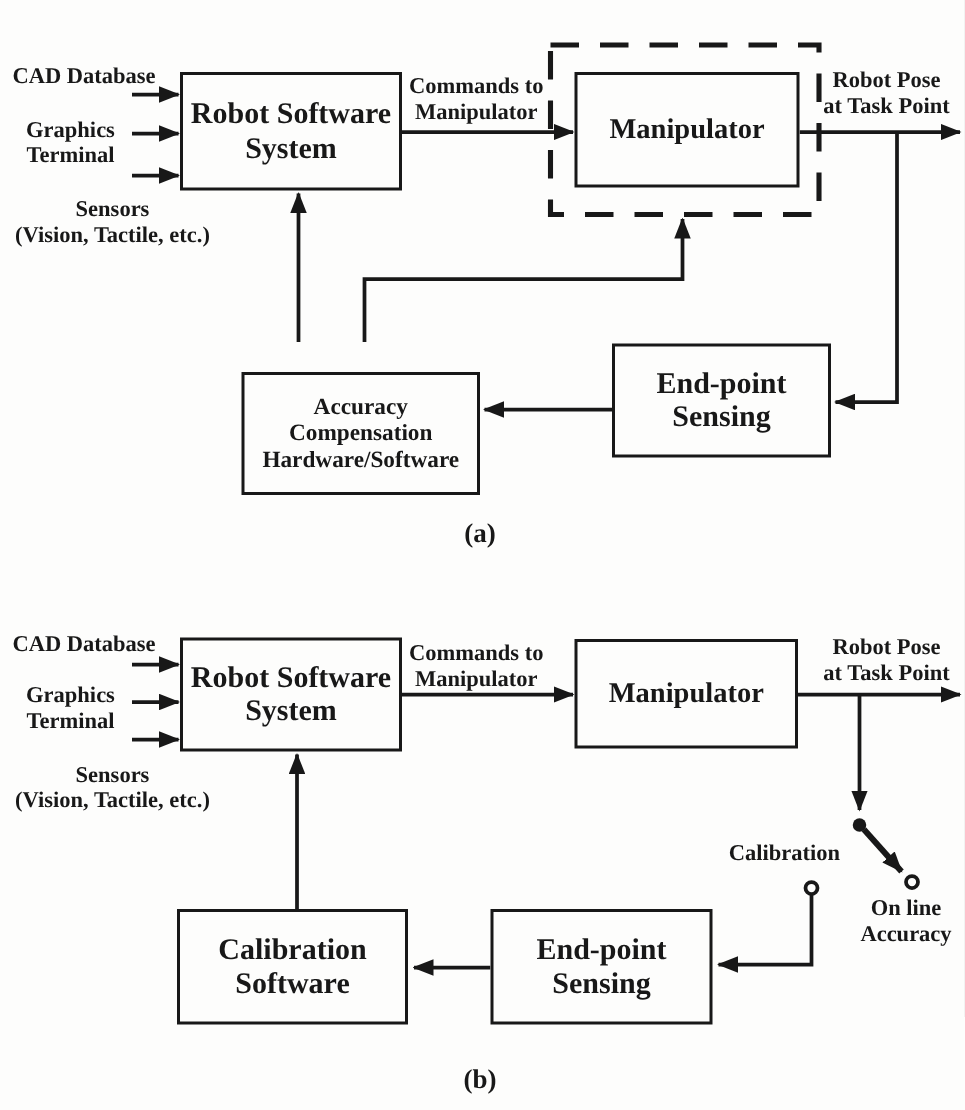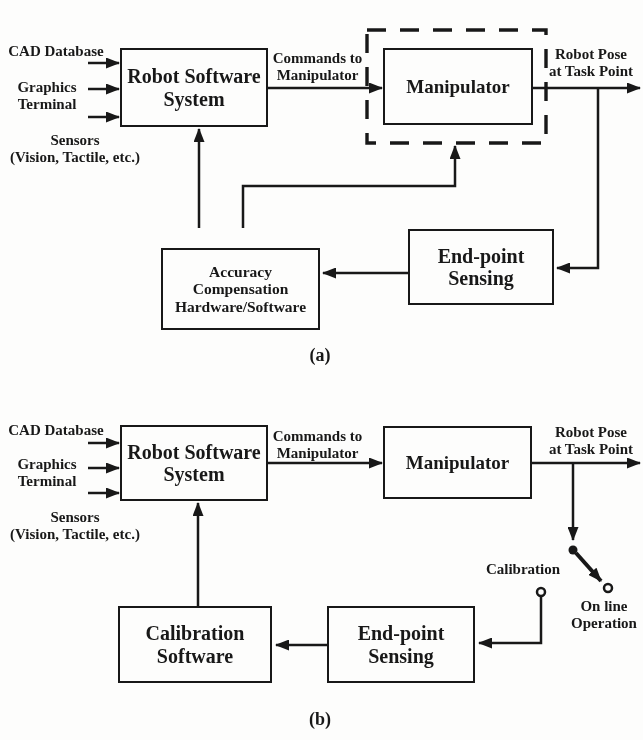--- a/index.html
+++ b/index.html
@@ -117,20 +117,20 @@
 (Vision, Tactile, etc.)</div>
   <div class="box b-box-rss">Robot Software
 System</div>
   <div class="box b-box-manip">Manipulator</div>
   <div class="txt b-lbl-commands">Commands to
 Manipulator</div>
   <div class="txt b-lbl-pose">Robot Pose
 at Task Point</div>
   <div class="txt b-lbl-cal">Calibration</div>
   <div class="txt b-lbl-online">On line
-Operation</div>
+Accuracy</div>
   <div class="box b-box-cal">Calibration
 Software</div>
   <div class="box b-box-eps">End-point
 Sensing</div>
   <div class="txt caption b-caption">(b)</div>
 
 </div>
 
 </body></html>

